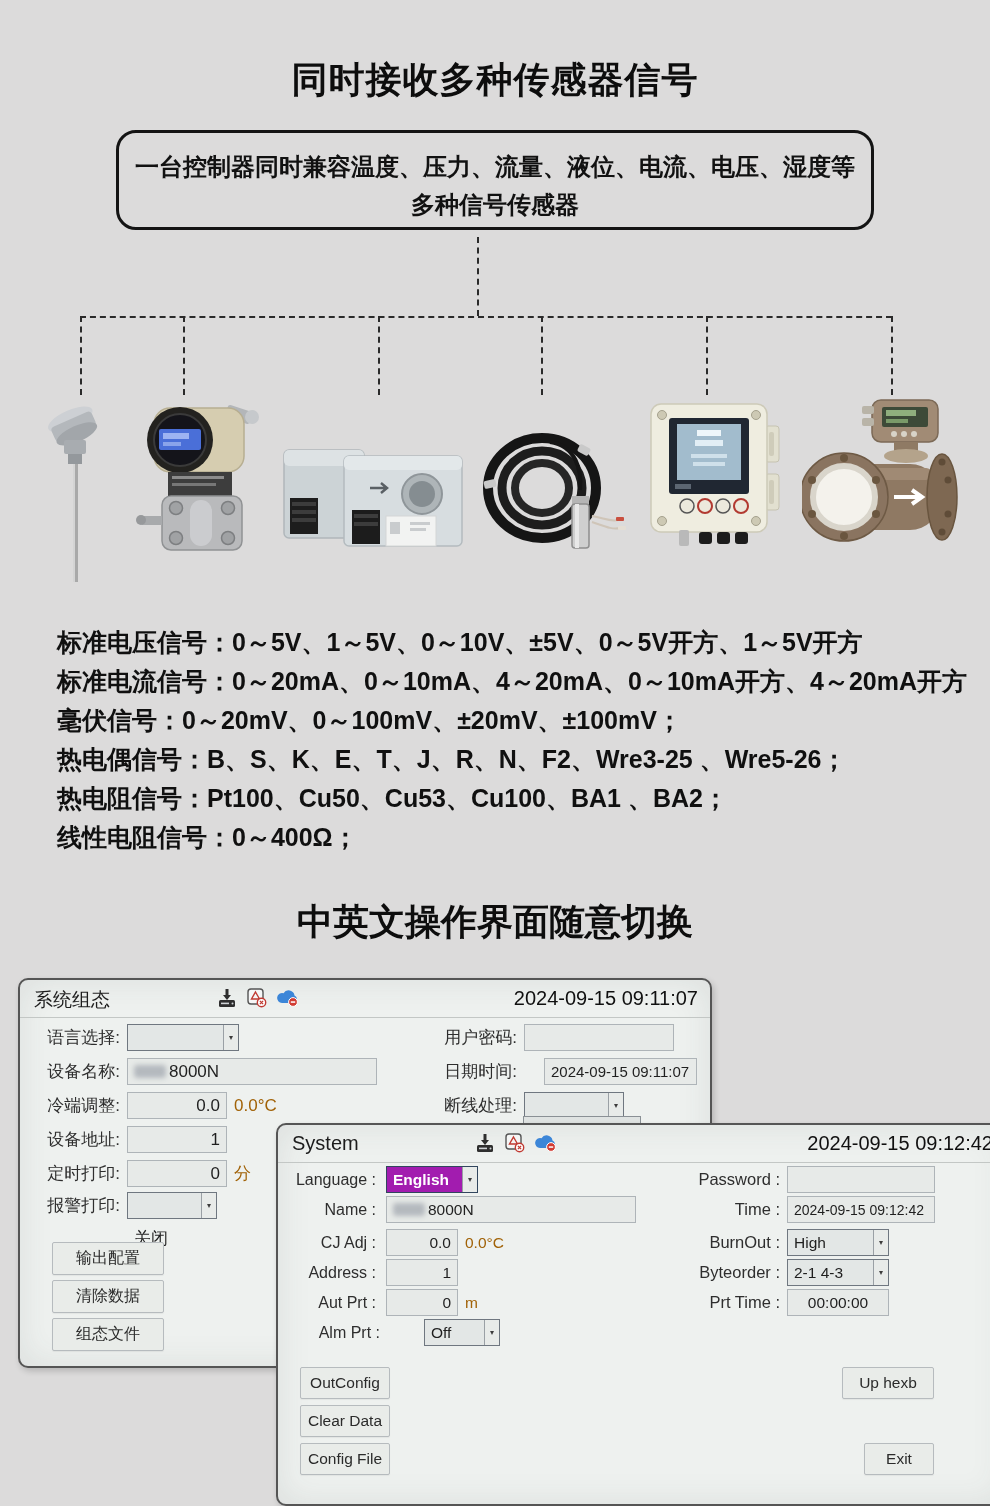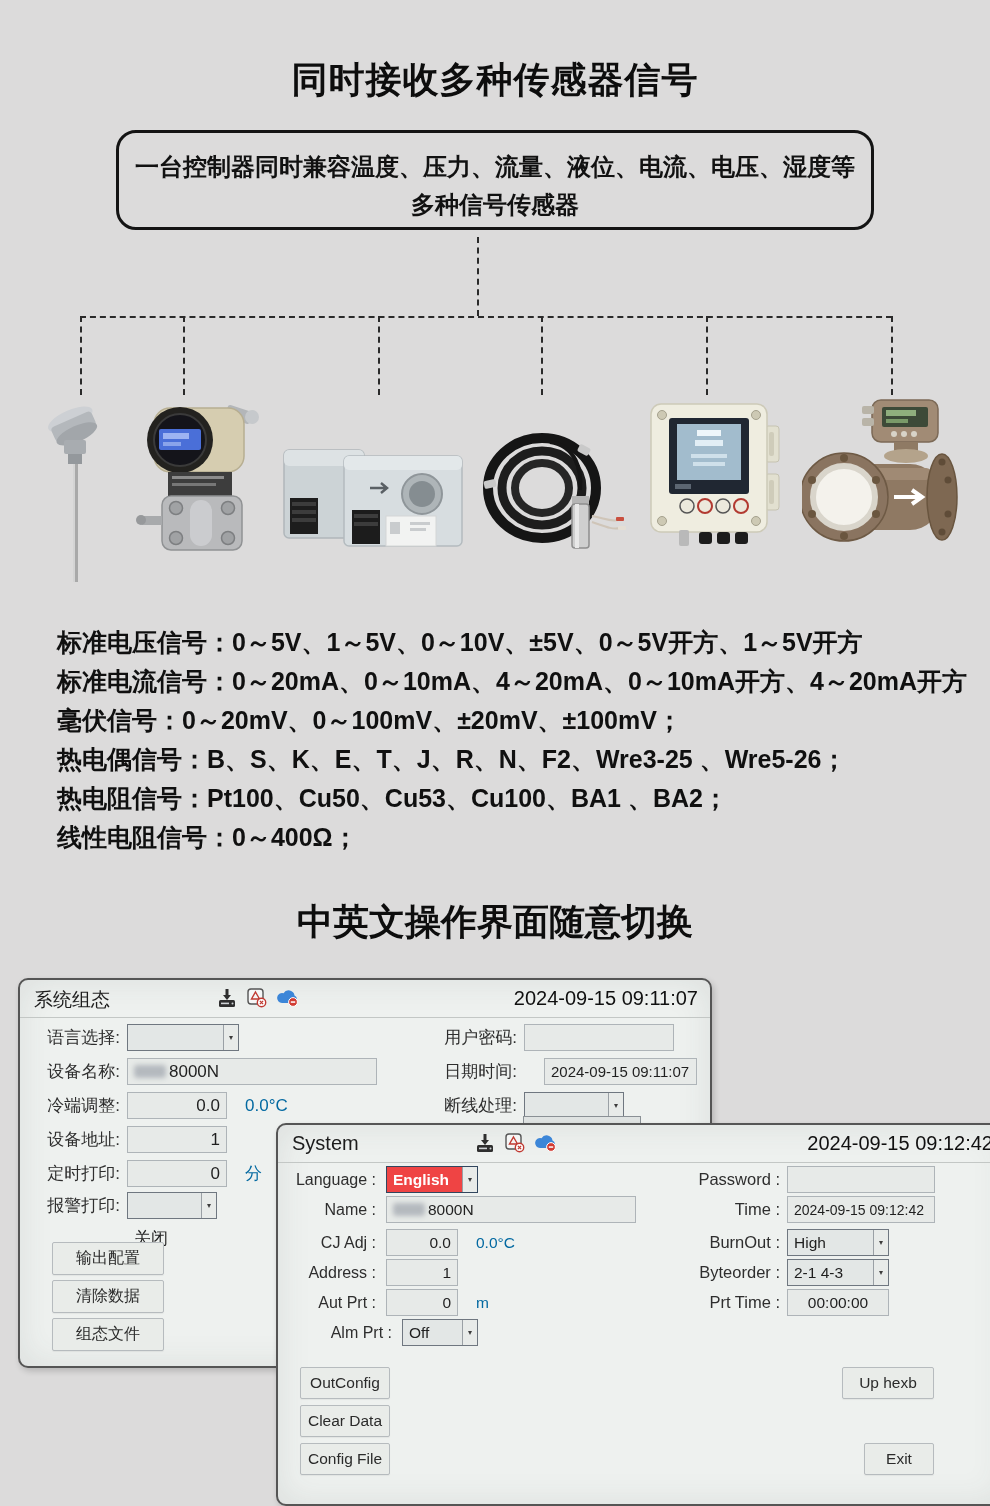--- a/index.html
+++ b/index.html
@@ -37,32 +37,32 @@
   .cn-r .flabel{width:82px;font-size:17px;margin-right:7px;}
   .en .flabel{width:94px;font-size:16px;margin-right:10px;}
   .en-r .flabel{width:110px;font-size:16.5px;margin-right:7px;}
 
   .inp{height:27px;background:#e7eae8;border:1px solid #aeb4b8;display:flex;align-items:center;
     padding:0 6px;box-sizing:border-box;color:#1f1f1f;}
   .cnw .inp{font-size:17px;}
   .enw .inp{font-size:15.5px;}
   .inp.ralign{justify-content:flex-end;}
   .inp.calign{justify-content:center;}
-  .suffix{margin-left:18px;color:#0369a1;}
+  .suffix{margin-left:7px;color:#a16207;}
   .cnw .suffix{font-size:17px;}
   .enw .suffix{font-size:15.5px;}
 
   .dd{height:27px;background:#e3e7e6;border:1px solid #6f7780;display:flex;align-items:stretch;
     box-sizing:border-box;color:#1f1f1f;}
   .ddval{flex:1;display:flex;align-items:center;padding:0 6px;}
   .cnw .ddval{font-size:17px;margin-top:45px;}
   .enw .ddval{font-size:15.5px;}
   .dd .caret{width:14px;border-left:1px solid #9aa0a5;display:flex;align-items:center;justify-content:center;
     font-size:8px;color:#3c3c3c;background:#e8ebe9;}
-  .dd.selected .ddval{background:#ef4444;color:#fff;font-weight:600;}
+  .dd.selected .ddval{background:#a21caf;color:#fff;font-weight:600;}
   .dd.selected{border-color:#31465e;}
 
   .btn{position:absolute;background:#e9ece9;border:1px solid #b6bbbe;border-radius:2px;
     display:flex;align-items:center;justify-content:center;color:#2b2b2b;box-shadow:0 1px 1px rgba(0,0,0,.05);}
   .cnw .btn{font-size:16px;}
   .enw .btn{font-size:15.5px;}
 
   .blurblob{display:inline-block;width:32px;height:13px;background:#b4b9be;border-radius:3px;
     filter:blur(2.5px);margin-right:3px;}
 
@@ -393,21 +393,21 @@
         <span>1</span>
       </div>
     </div>
     <div class="frow en" style="left:4px;top:164px;">
       <div class="flabel">Aut Prt :</div>
       <div class="inp ralign" style="width:72px;">
         <span>0</span>
       </div>
       <span class="suffix">m</span>
     </div>
-    <div class="frow en" style="left:20px;top:194px;">
+    <div class="frow en" style="left:8px;top:194px;gap:34px;">
       <div class="flabel">Alm Prt :</div>
       <div class="dd" style="width:76px;">
         <span class="ddval">Off</span>
         <span class="caret">▾</span>
       </div>
     </div>
 
     <div class="frow en-r" style="left:392px;top:41px;">
       <div class="flabel">Password :</div>
       <div class="inp" style="width:148px;"></div>

